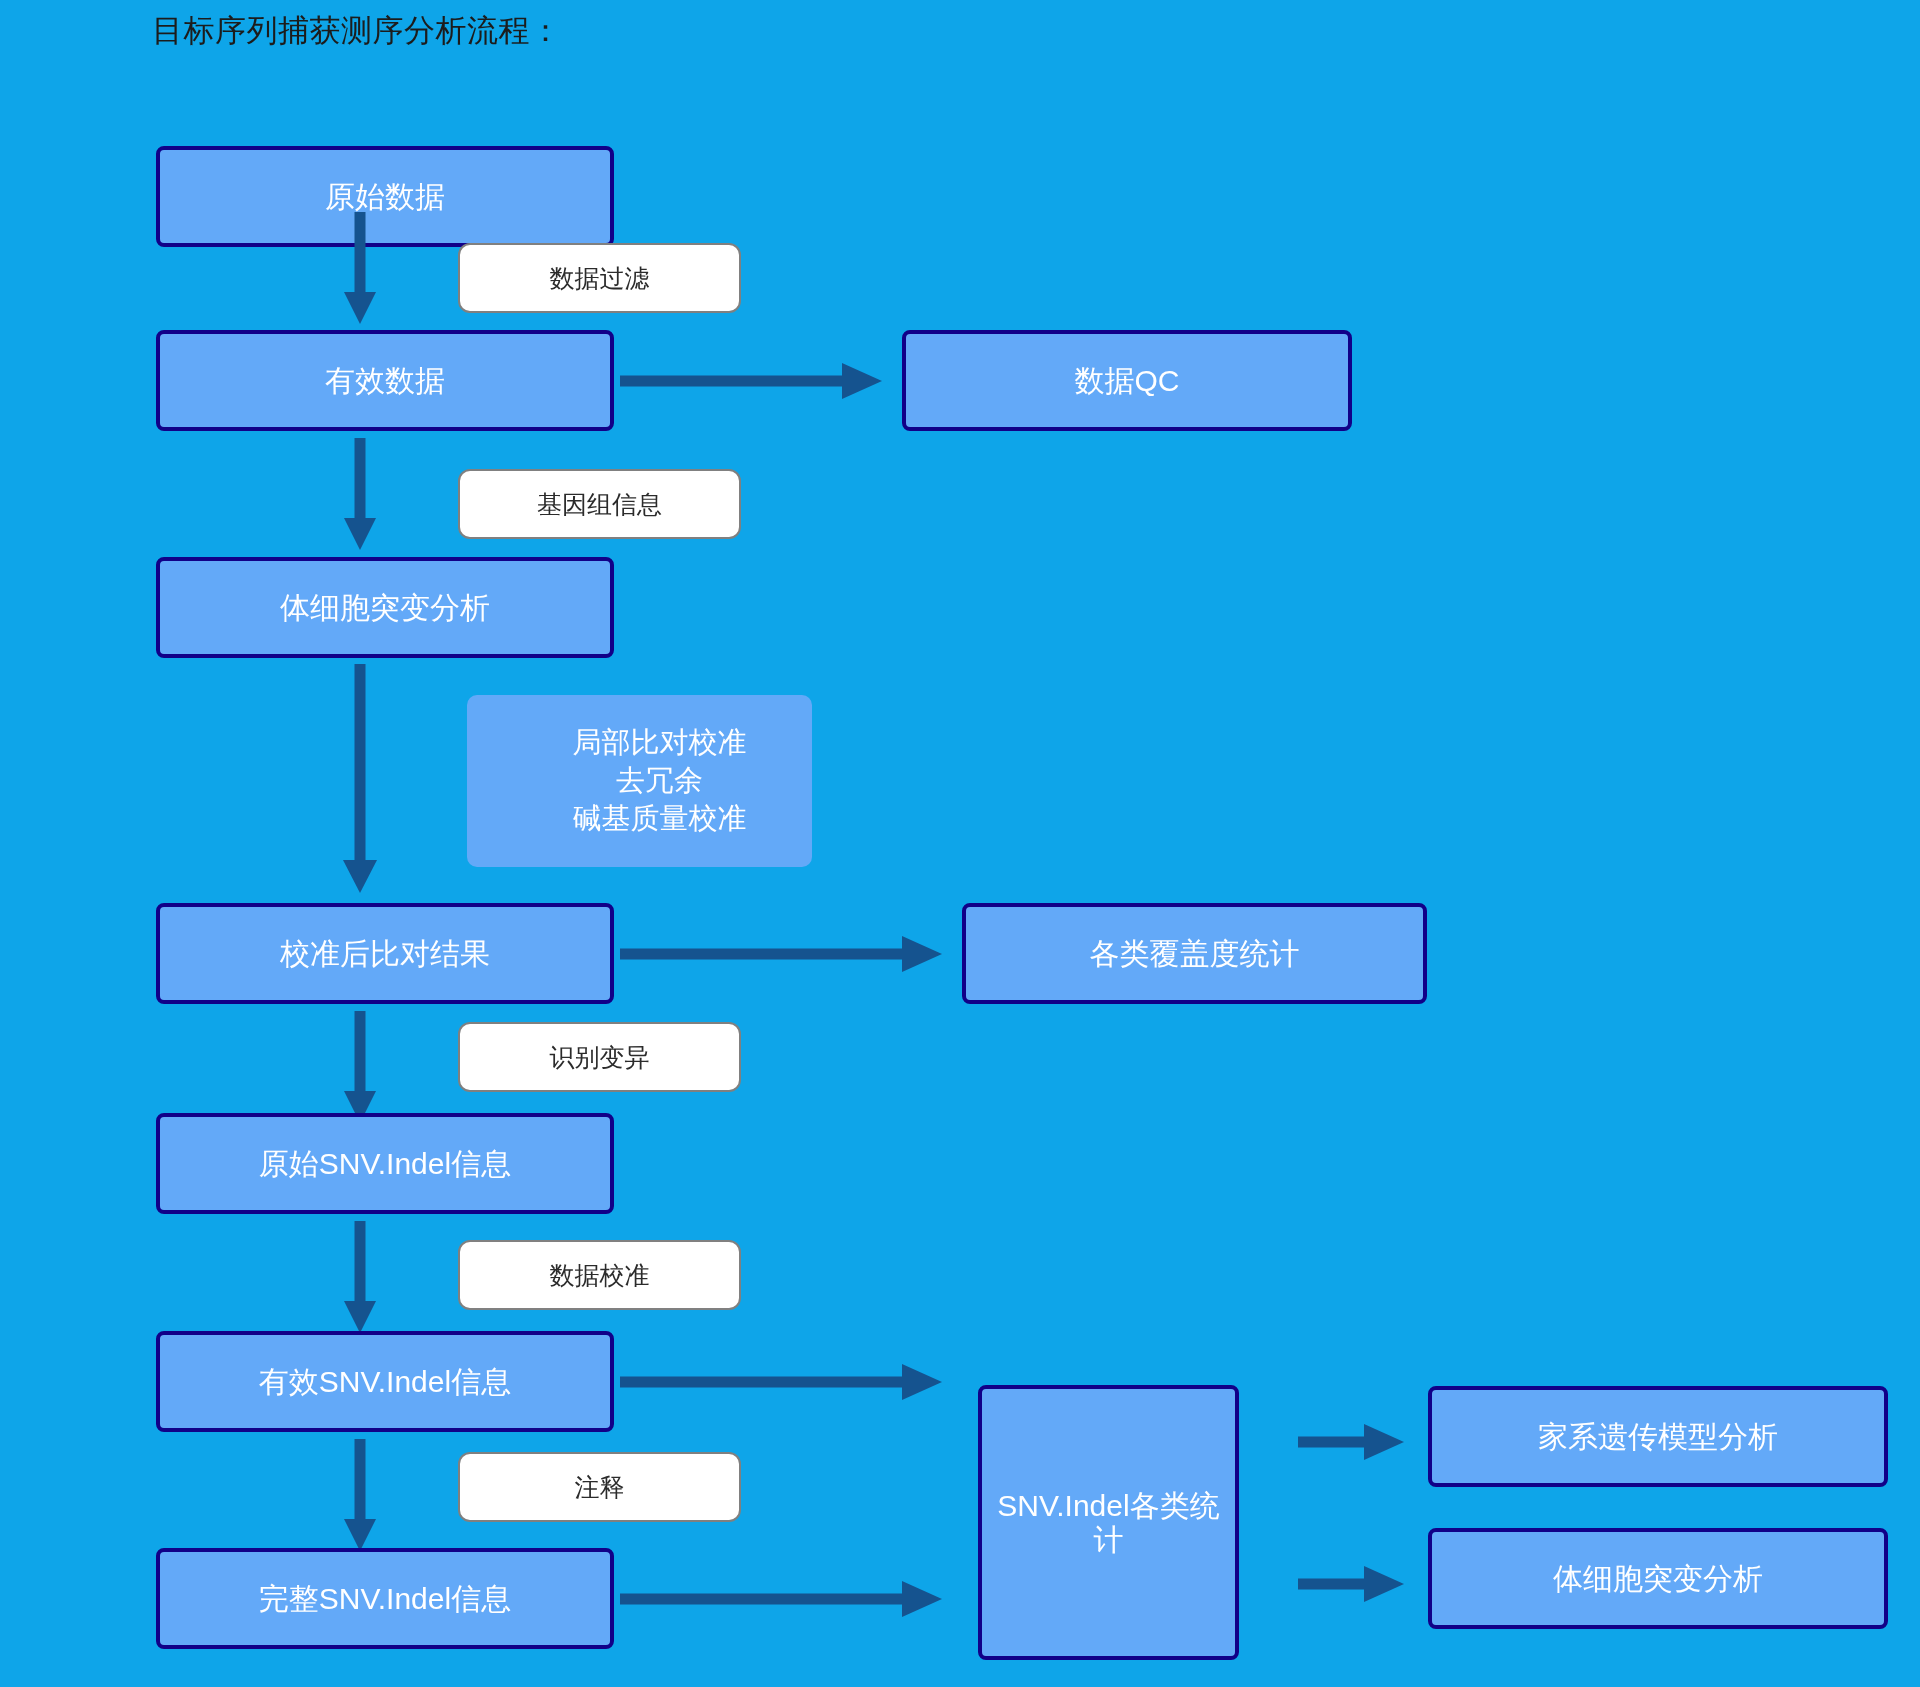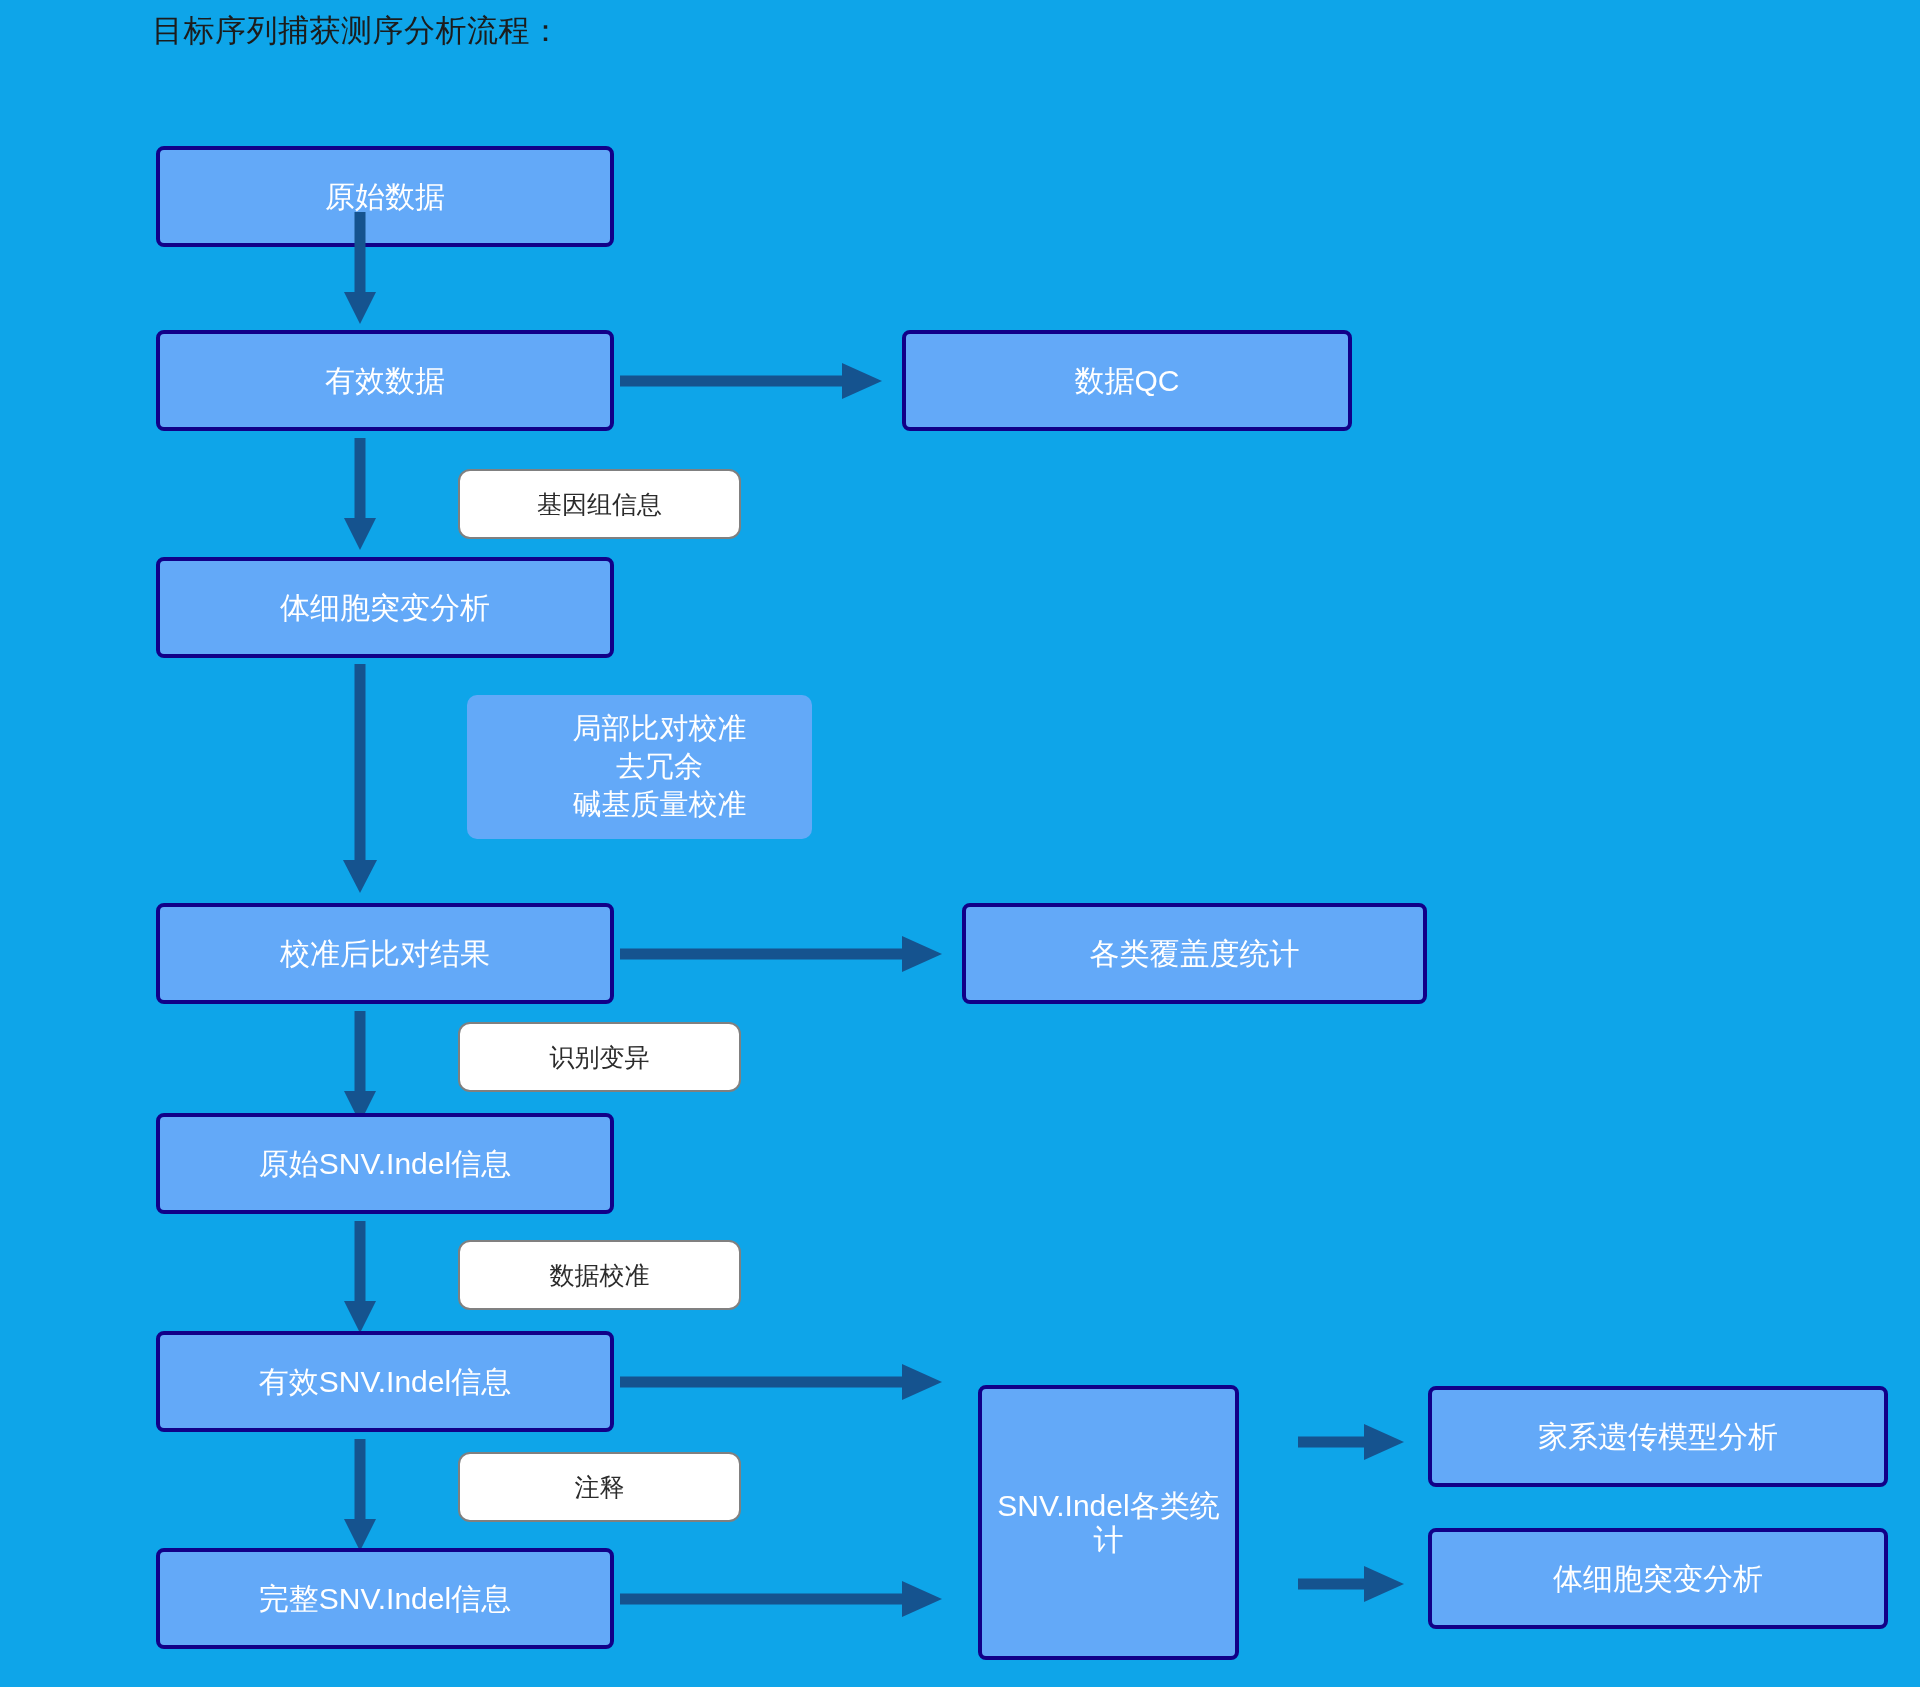--- a/index.html
+++ b/index.html
@@ -98,20 +98,23 @@
 
   <div class="arrow" style="left:340px; top:212px; width:40px; height:115px;">
     <svg width="40" height="115" viewBox="0 0 40 115" aria-hidden="true">
       <g>
         <line x1="20" y1="0" x2="20" y2="84" stroke="#15538f" stroke-width="11"></line>
         <polygon points="20,112 4,80 36,80" fill="#15538f"></polygon>
       </g>
     </svg>
   </div>
 
+  <div class="edge-label" style="left:458px; top:243px; width:283px; height:70px;">
+    <span>数据过滤</span>
+  </div>
 
   <div class="node" style="left:156px; top:330px; width:458px; height:101px;">
     <span>有效数据</span>
   </div>
 
   <div class="arrow" style="left:620px; top:358px; width:280px; height:46px;">
     <svg width="280" height="46" viewBox="0 0 280 46" aria-hidden="true">
       <g>
         <line x1="0" y1="23" x2="228" y2="23" stroke="#15538f" stroke-width="11"></line>
         <polygon points="262,23 222,5 222,41" fill="#15538f"></polygon>
@@ -142,21 +145,21 @@
 
   <div class="arrow" style="left:340px; top:664px; width:40px; height:232px;">
     <svg width="40" height="232" viewBox="0 0 40 232" aria-hidden="true">
       <g>
         <line x1="20" y1="0" x2="20" y2="200" stroke="#15538f" stroke-width="11"></line>
         <polygon points="20,229 3,196 37,196" fill="#15538f"></polygon>
       </g>
     </svg>
   </div>
 
-  <div class="callout" style="left:467px; top:695px; width:345px; height:144px;padding-left:40px;">
+  <div class="callout" style="left:467px; top:695px; width:345px; height:172px;padding-left:40px;">
     <span>局部比对校准</span>
     <span>去冗余</span>
     <span>碱基质量校准</span>
   </div>
 
   <div class="node" style="left:156px; top:903px; width:458px; height:101px;">
     <span>校准后比对结果</span>
   </div>
 
   <div class="arrow" style="left:620px; top:931px; width:340px; height:46px;">

